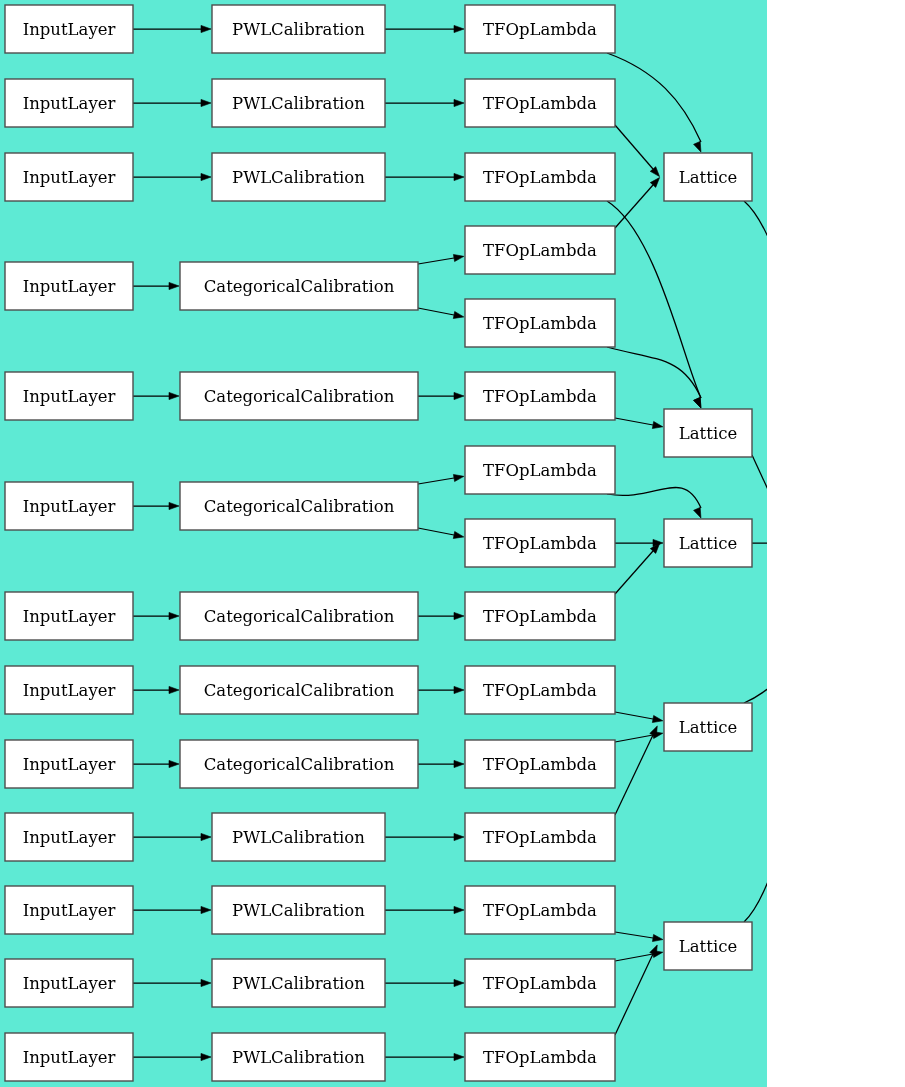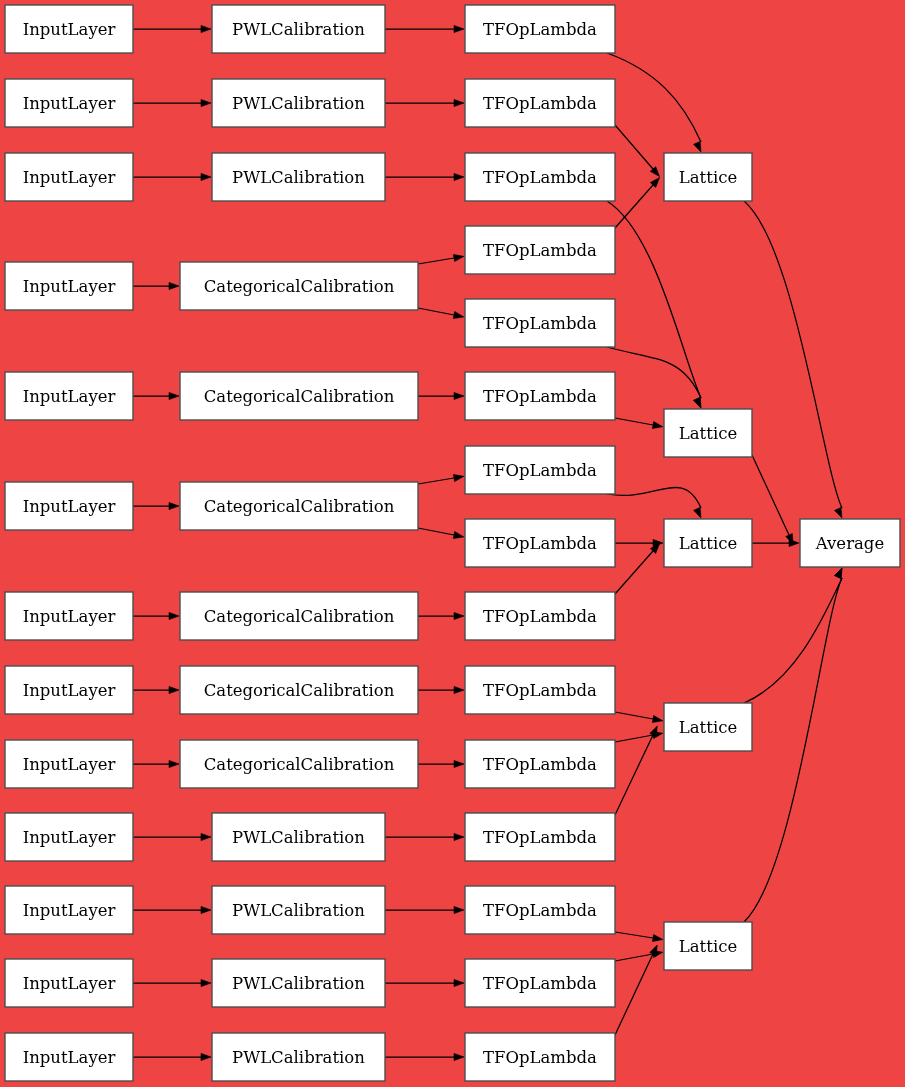--- a/index.html
+++ b/index.html
@@ -2,23 +2,23 @@
 <html><head>
 <meta charset="utf-8">
 <style>
   html, body {
     margin: 0;
     padding: 0;
     background: #ffffff;
   }
   #graph-root {
     position: relative;
-    width: 905px;
+    width: 767px;
     height: 1087px;
-    background: #ef4444;
+    background: #5eead4;
     font-family: "DejaVu Serif", "Liberation Serif", serif;
     overflow: hidden;
   }
   svg#graph-canvas {
     position: absolute;
     left: 0;
     top: 0;
     width: 905px;
     height: 1087px;
   }

